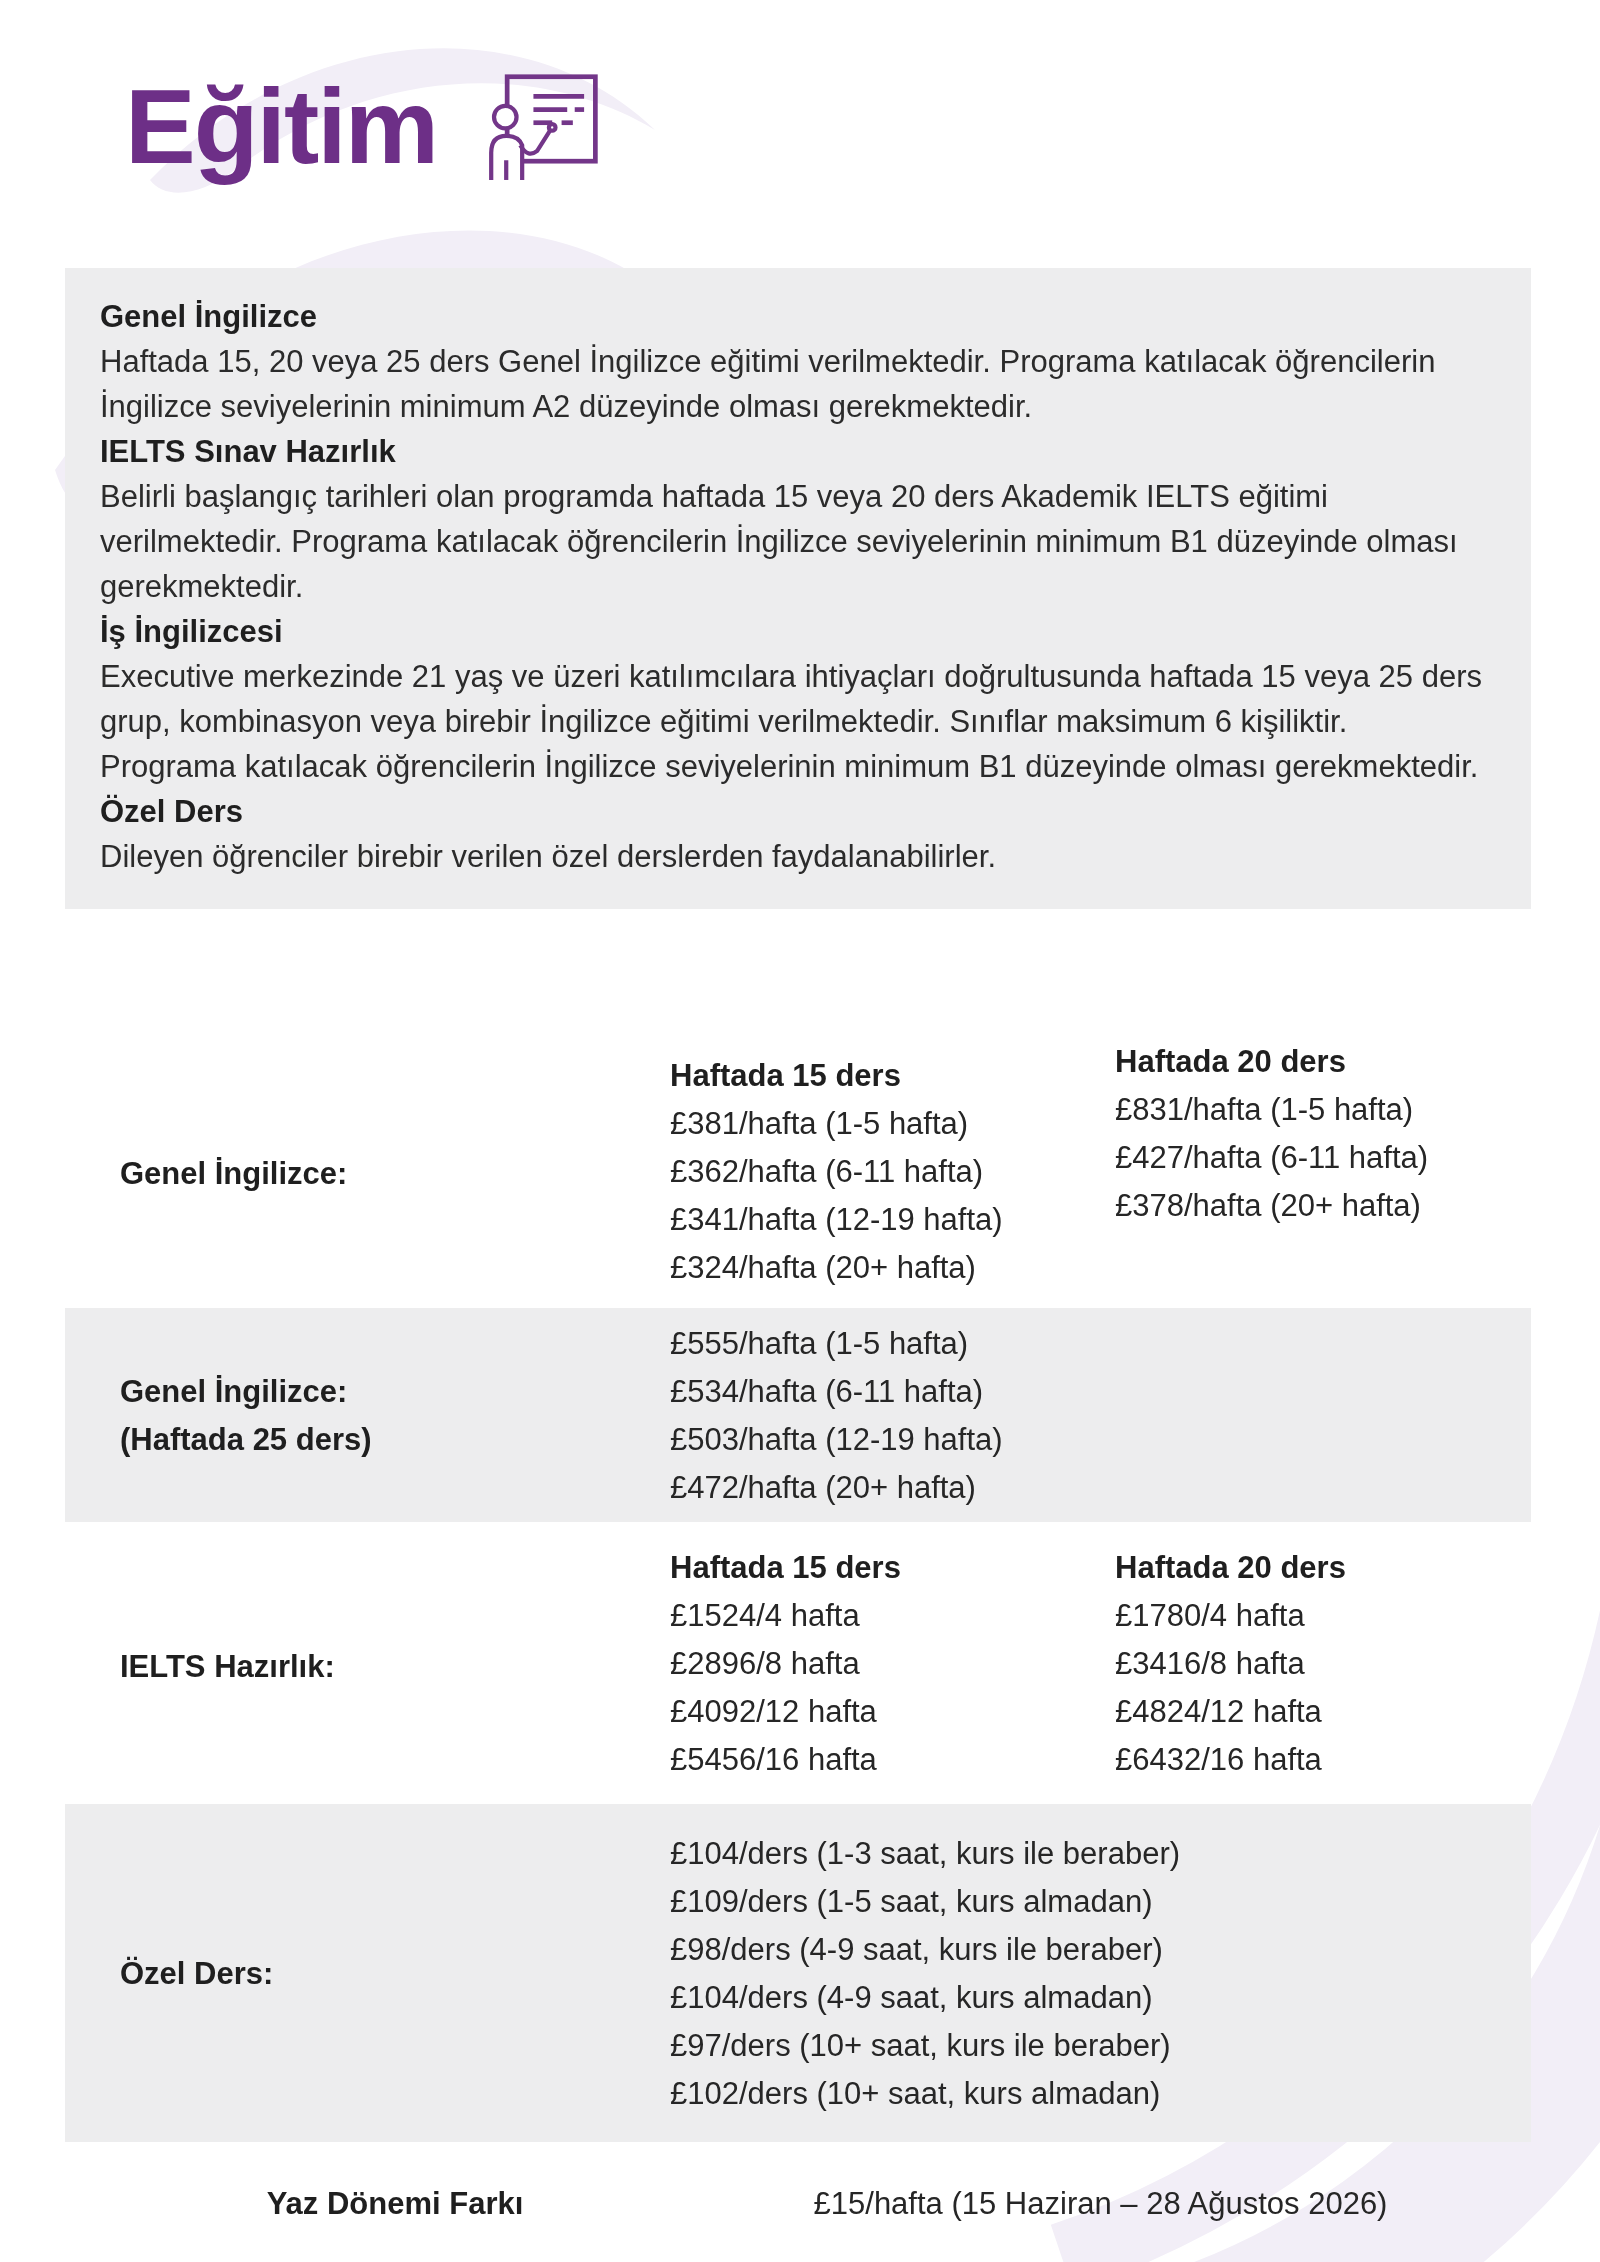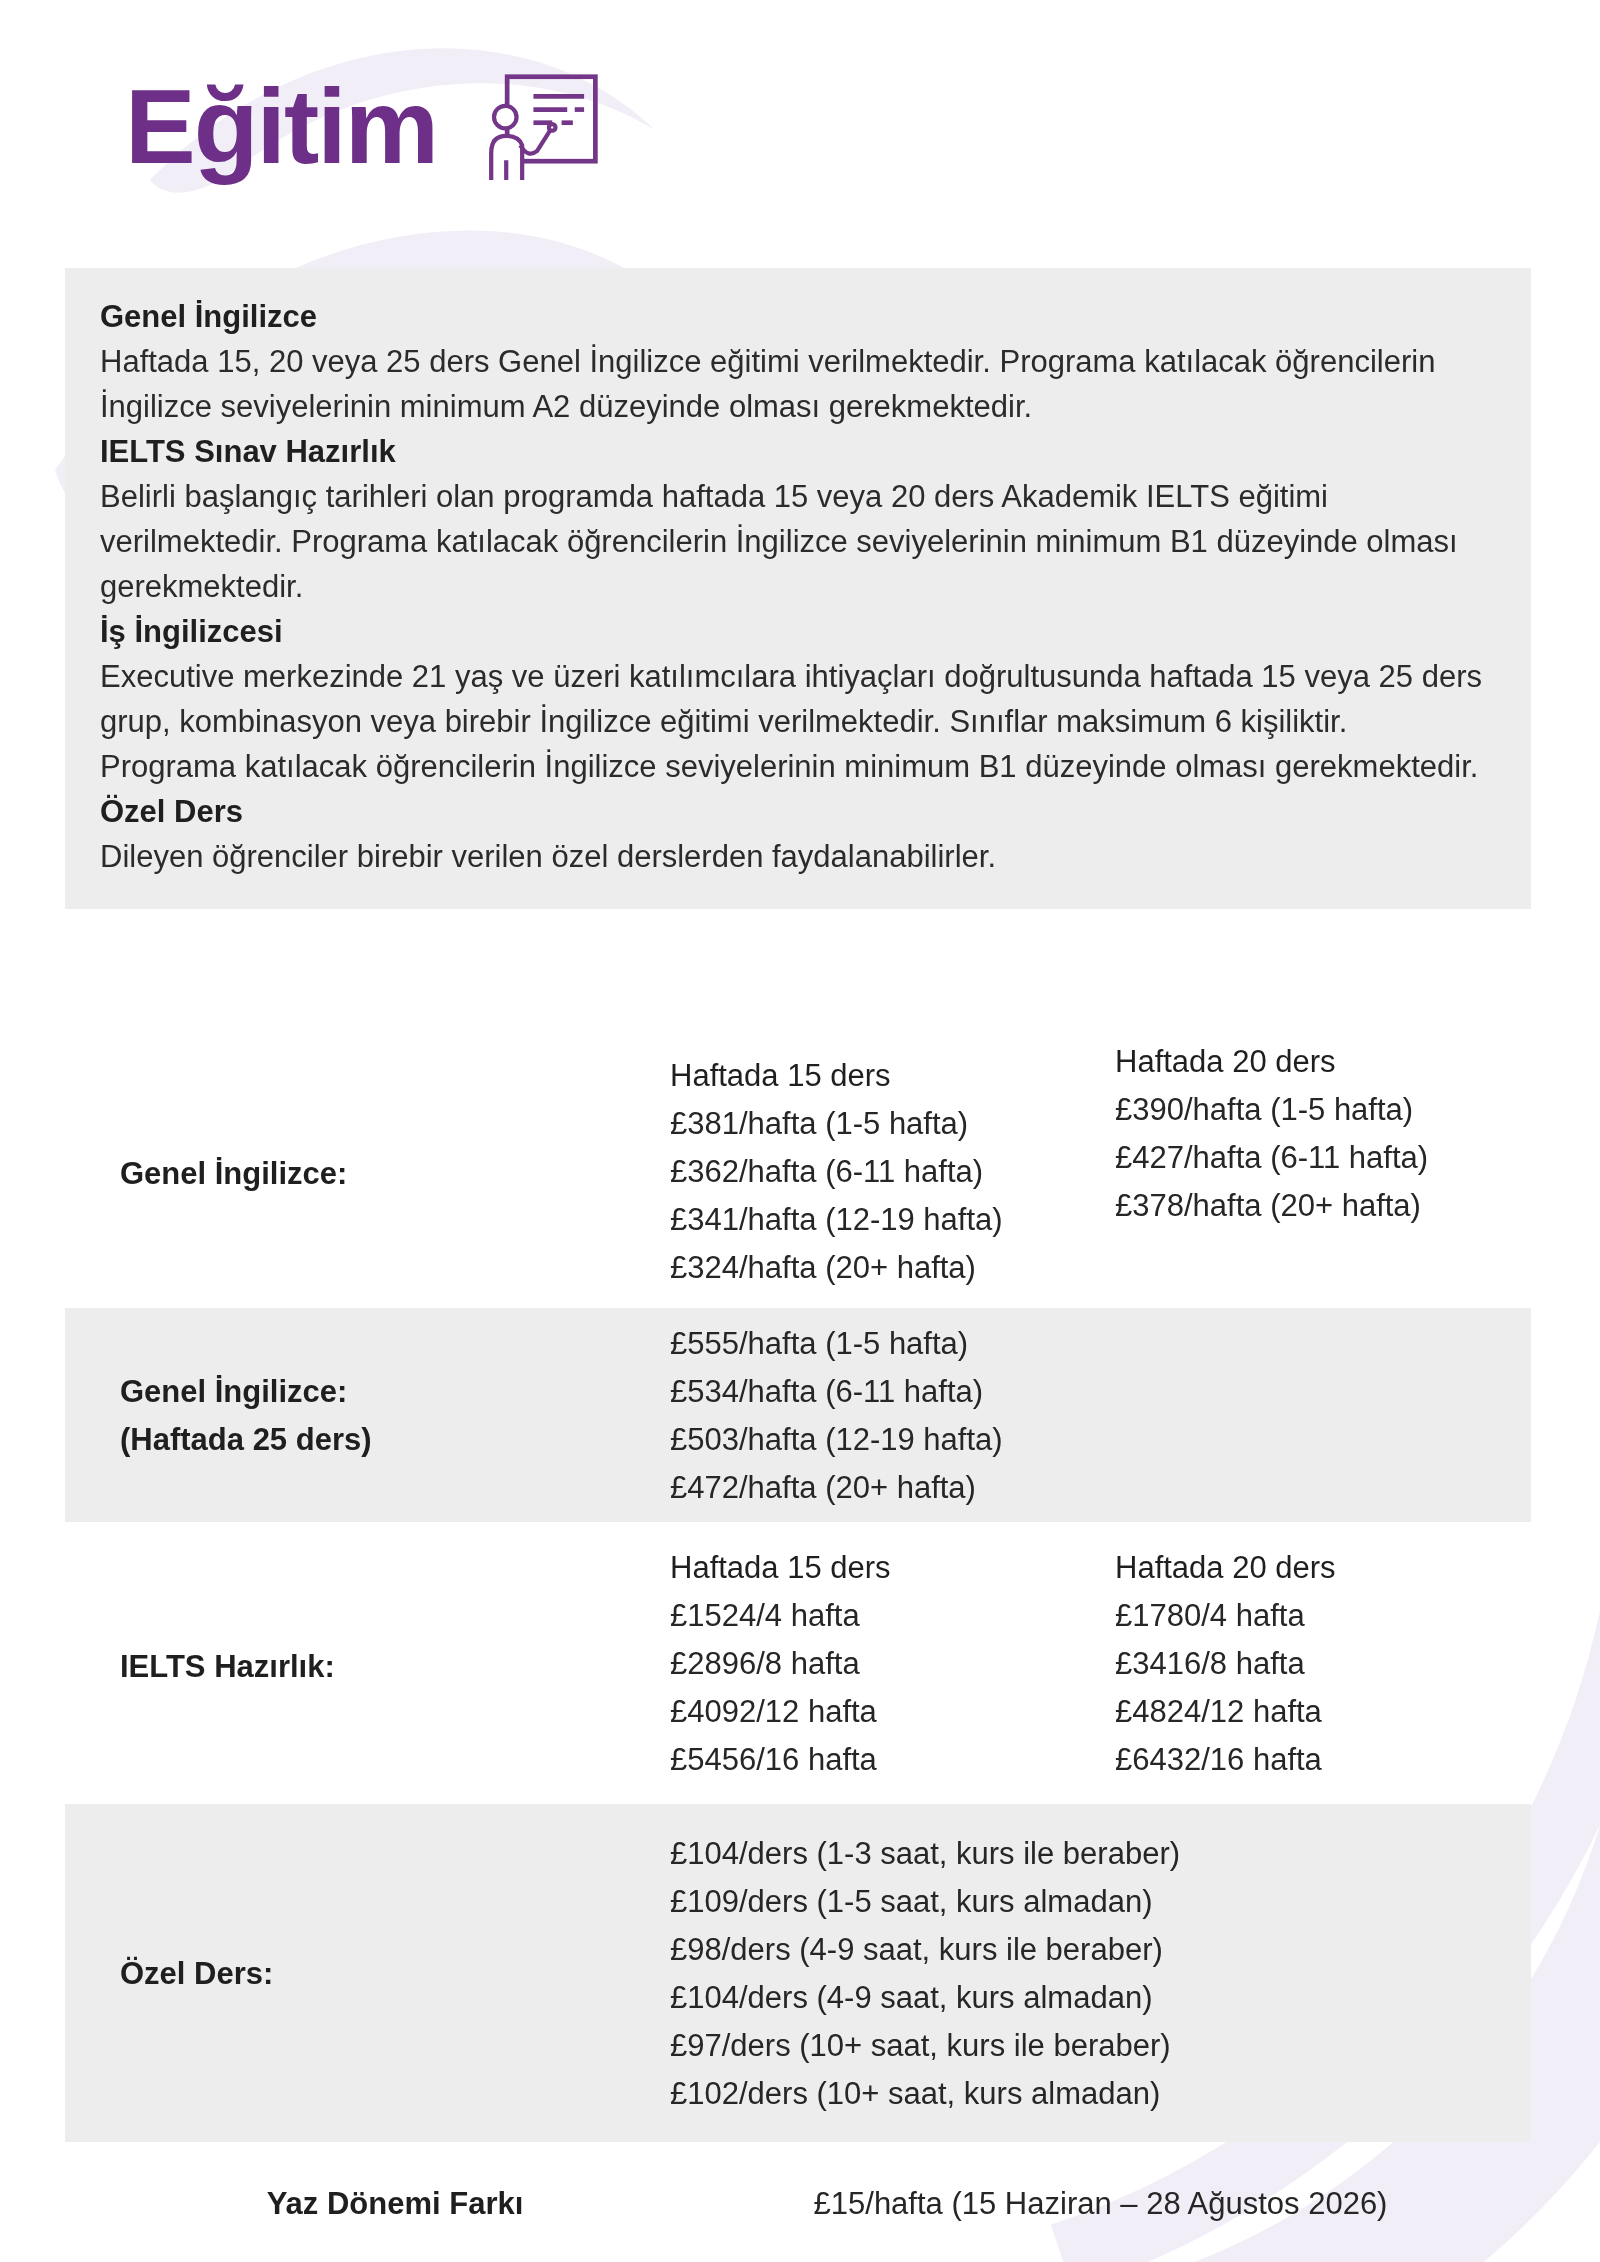--- a/index.html
+++ b/index.html
@@ -27,21 +27,21 @@
   .u { text-decoration:underline; text-underline-offset:5px; }
 
   
   .pricing { position:absolute; top:1028px; left:65px; width:1466px; }
   .p-row { display:grid; grid-template-columns:605px 445px 1fr; box-sizing:border-box; }
   .p-row .lbl {
     padding-left:55px; align-self:center; font-weight:700; font-size:31px;
     line-height:48px; color:#1f1f1f;
   }
   .cell { font-size:31px; line-height:48px; color:#262626; }
-  .cell .hdr { font-weight:400; color:#1f1f1f; }
+  .cell .hdr { font-weight:700; color:#1f1f1f; }
   .r0 { min-height:280px; padding:24px 0 12px; }
   .r0 .c2 { margin-top:-14px; }
   .r1 { min-height:207px; padding:12px 0 10px; background:#EDEDEE; }
   .r2 { min-height:282px; padding:22px 0 14px; }
   .r3 { min-height:316px; padding:26px 0 24px; background:#EDEDEE; }
   .r4 { padding:38px 0 20px;text-align:center; }
   .r4 .val { grid-column:2 / 4; }
 </style>
 </head>
 <body>
@@ -105,21 +105,21 @@
         <div class="lbl">Genel İngilizce:</div>
         <div class="cell c1">
           <div class="hdr">Haftada 15 ders</div>
           <div>£381/hafta (1-5 hafta)</div>
           <div>£362/hafta (6-11 hafta)</div>
           <div>£341/hafta (12-19 hafta)</div>
           <div>£324/hafta (20+ hafta)</div>
         </div>
         <div class="cell c2">
           <div class="hdr">Haftada 20 ders</div>
-          <div>£390/hafta (1-5 hafta)</div>
+          <div>£831/hafta (1-5 hafta)</div>
           <div>£427/hafta (6-11 hafta)</div>
           <div>£378/hafta (20+ hafta)</div>
         </div>
       </div>
 
       <div class="p-row r1">
         <div class="lbl">
           <div>Genel İngilizce:</div>
           <div>(Haftada 25 ders)</div>
         </div>

